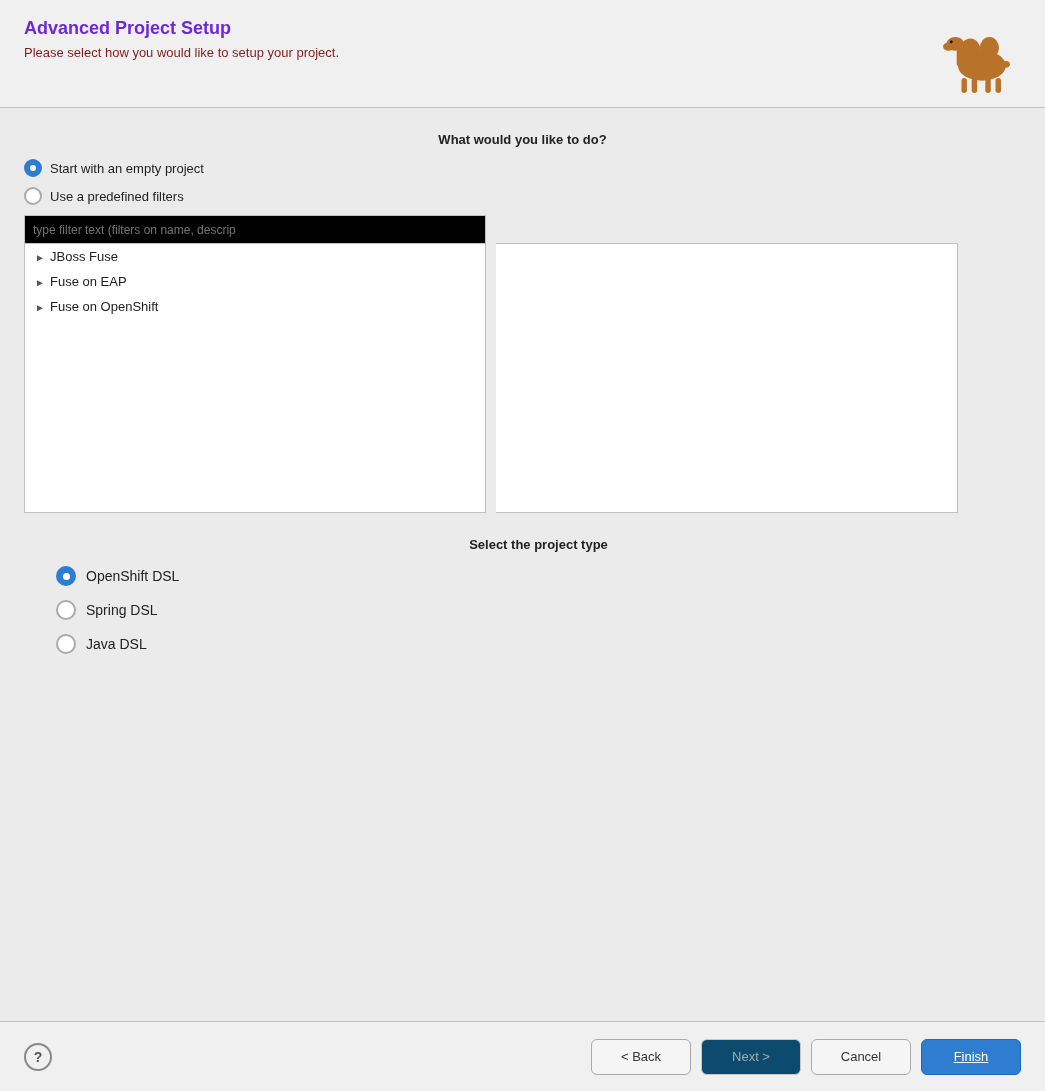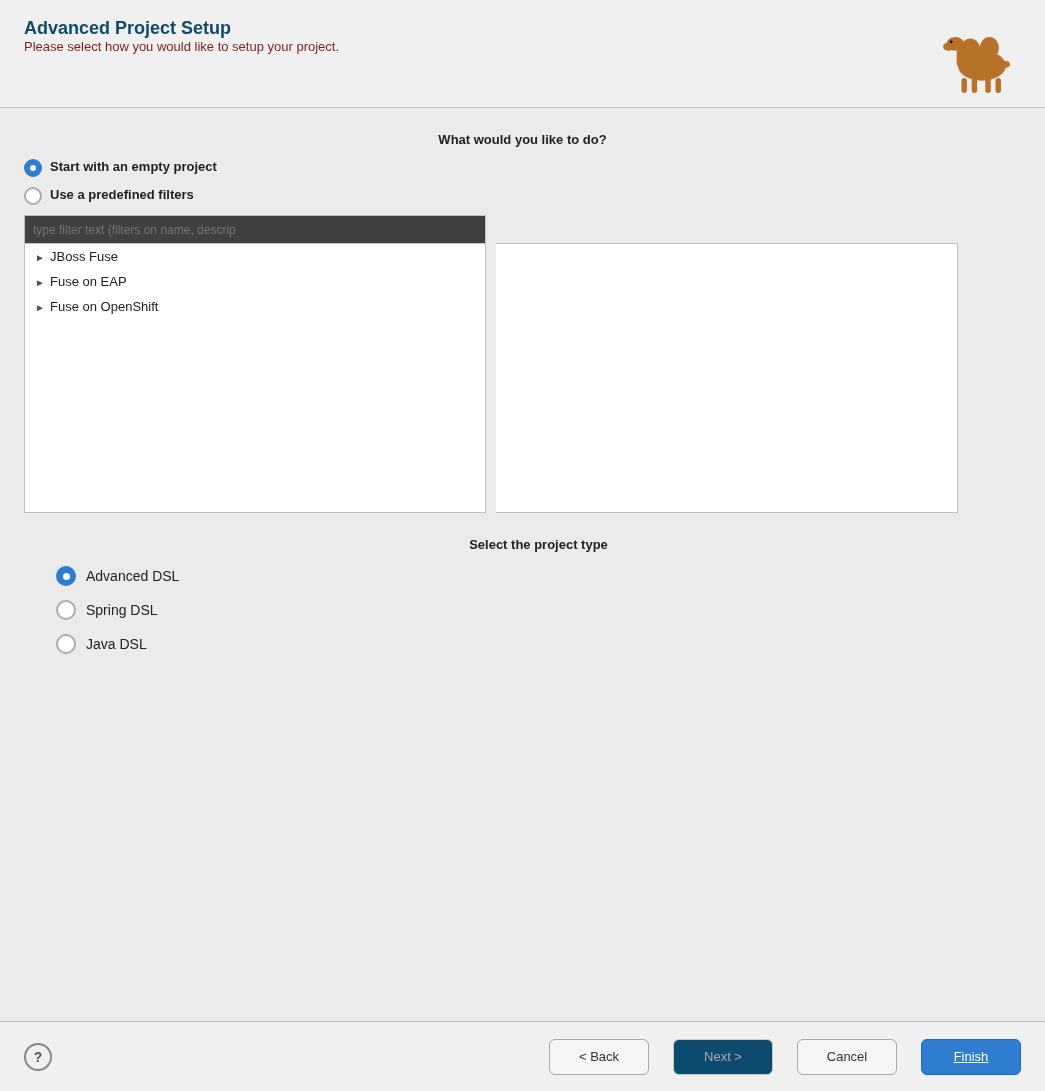--- a/index.html
+++ b/index.html
@@ -19,21 +19,22 @@
       background: #f0f0f0;
       padding: 18px 24px 14px 24px;
       display: flex;
       justify-content: space-between;
       align-items: flex-start;
       border-bottom: 1px solid #c0c0c0;
     }
     .header-text h1 {
       font-size: 18px;
       font-weight: bold;
-      color: #0c4a6e;
+      color: #6d28d9;
+      margin-bottom: 6px;
     }
     .header-text p {
       font-size: 13px;
       color: #7f1d1d;
     }
 
     
     .main-content {
       flex: 1;
       background: #ebebeb;
@@ -46,23 +47,23 @@
       font-size: 13px;
       font-weight: 600;
       color: #222;
       margin-bottom: 12px;
       text-align: center;
     }
 
     
     .radio-option {
       display: flex;
+      align-items: center;
       margin-bottom: 10px;
       cursor: pointer;
-      font-weight: bold;
     }
     .radio-btn {
       width: 18px;
       height: 18px;
       border-radius: 50%;
       border: 2px solid #aaa;
       background: #fff;
       margin-right: 8px;
       flex-shrink: 0;
       display: flex;
@@ -97,21 +98,21 @@
     .filter-row {
       display: flex;
       gap: 0;
       margin-bottom: 0;
     }
     .filter-input {
       width: 462px;
       height: 28px;
       border: 1px solid #c0c0c0;
       border-bottom: none;
-      background: #404040;
+      background: #000000;
       padding: 4px 8px;
       font-size: 12px;
       color: #999;
       outline: none;
       border-radius: 0;
     }
 
     
     .panels-row {
       display: flex;
@@ -216,21 +217,21 @@
       display: flex;
       align-items: center;
       justify-content: center;
       font-size: 14px;
       color: #555;
       cursor: pointer;
       font-weight: bold;
     }
     .footer-right {
       display: flex;
-      gap: 24px;
+      gap: 10px;
       align-items: center;
     }
     .btn {
       height: 36px;
       padding: 0 24px;
       border: 1px solid #aaa;
       border-radius: 6px;
       background: #f5f5f5;
       font-size: 13px;
       color: #333;
@@ -334,21 +335,21 @@
       <div class="right-panel">
       </div>
     </div>
   </div>
 
   <div class="project-type-section">
     <div class="section-label">Select the project type</div>
 
     <div class="radio-option-large">
       <div class="radio-btn-large selected"></div>
-      <span class="radio-label-large">Advanced DSL</span>
+      <span class="radio-label-large">OpenShift DSL</span>
     </div>
 
     <div class="radio-option-large">
       <div class="radio-btn-large"></div>
       <span class="radio-label-large">Spring DSL</span>
     </div>
 
     <div class="radio-option-large">
       <div class="radio-btn-large"></div>
       <span class="radio-label-large">Java DSL</span>

